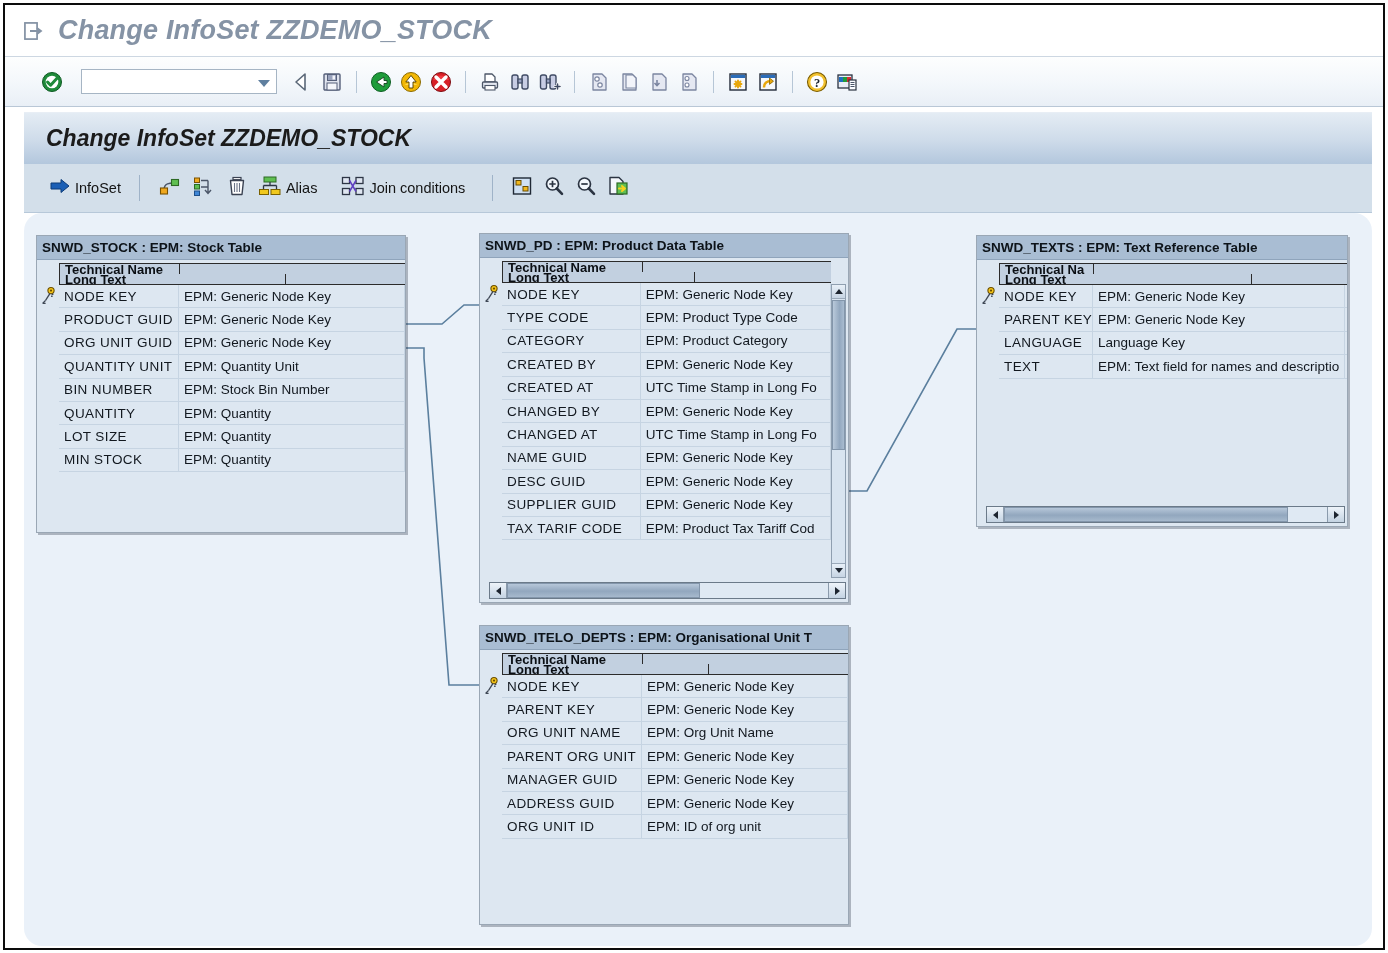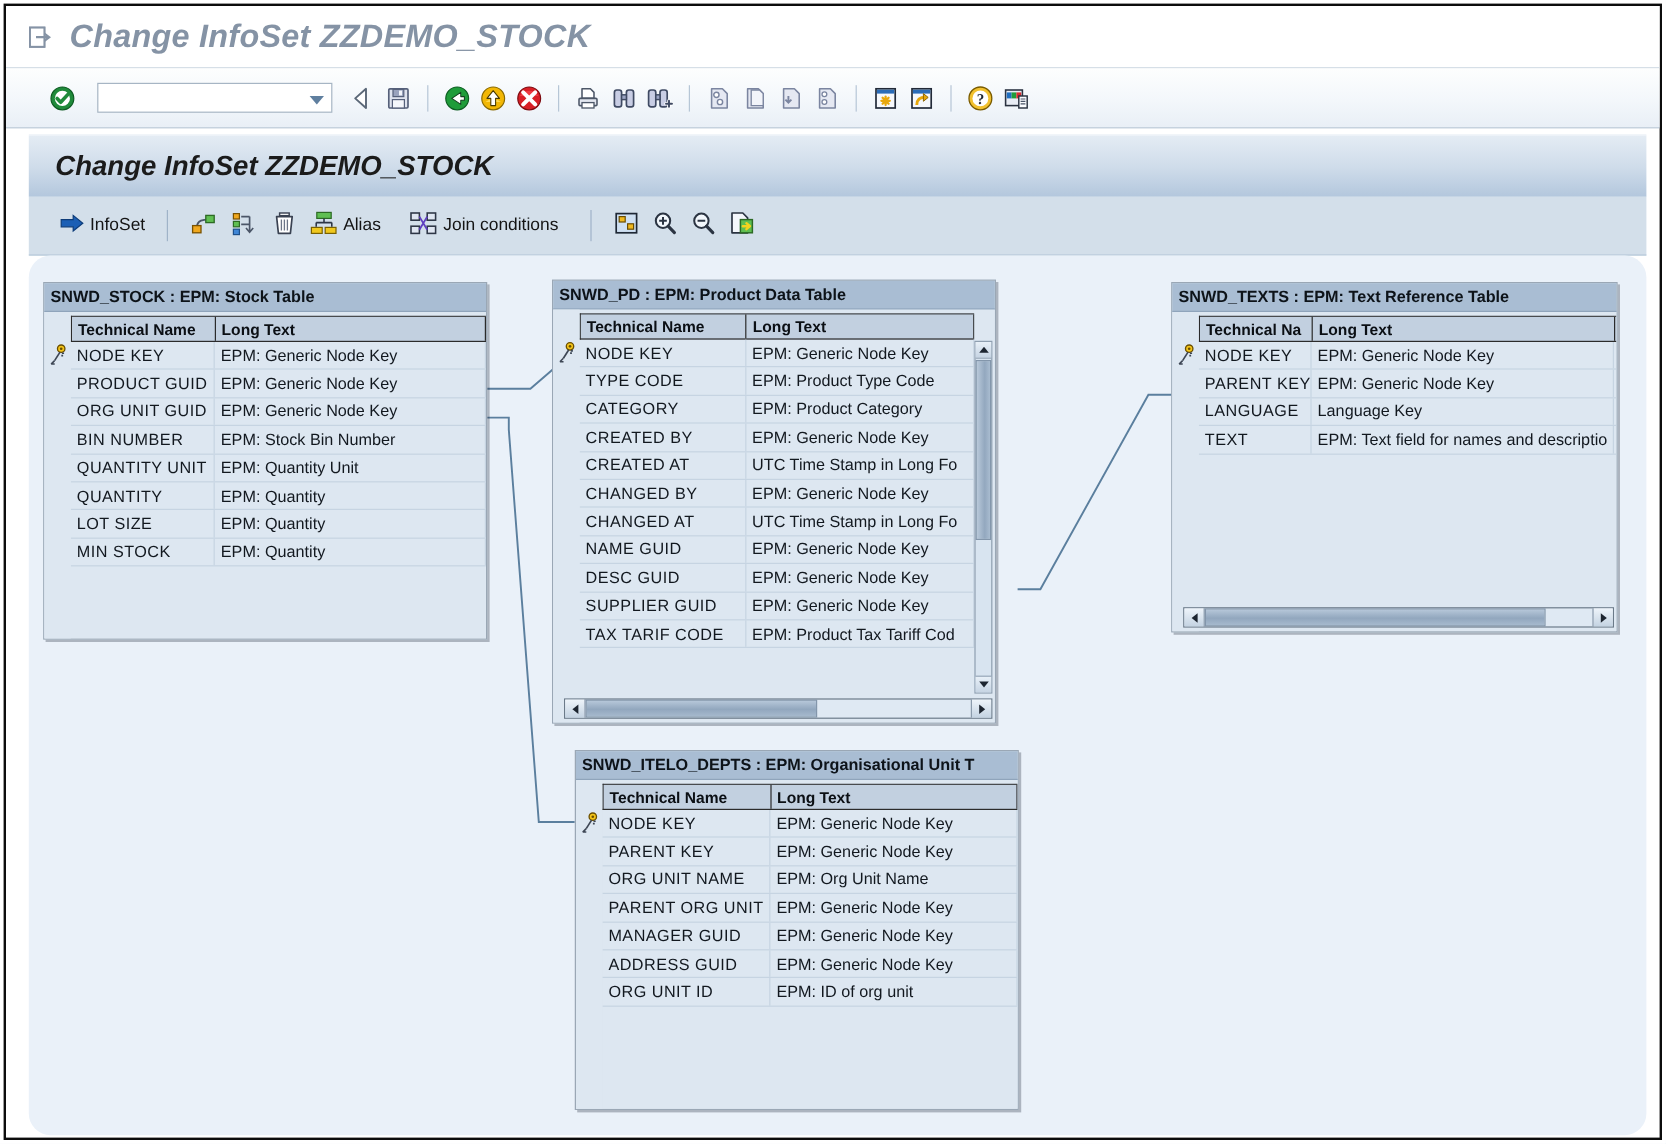--- a/index.html
+++ b/index.html
@@ -171,20 +171,21 @@
     position: absolute;
     left: 22px; top: 3px; right: 0; bottom: 0;
     overflow: hidden;
   }
   .grid-head {
     display: flex;
     height: 22px;
     background: #c2d0e0;
     border: 1px solid #2b2b2b;
     border-right: 0;
+    flex-direction: column;
   }
   .grid-head .hc {
     font-size: 13px;
     font-weight: bold;
     color: #0b0f14;
     display: flex; align-items: center;
     padding-left: 5px;
     border-right: 1px solid #2b2b2b;
     overflow: hidden; white-space: nowrap;
   }
@@ -594,45 +595,45 @@
             </div>
             <div class="grid-row">
               <div class="gc" style="width:120px;">PRODUCT GUID</div>
               <div class="gc lt" style="width:226px;">EPM: Generic Node Key</div>
             </div>
             <div class="grid-row">
               <div class="gc" style="width:120px;">ORG UNIT GUID</div>
               <div class="gc lt" style="width:226px;">EPM: Generic Node Key</div>
             </div>
             <div class="grid-row">
+              <div class="gc" style="width:120px;">QUANTITY UNIT</div>
+              <div class="gc lt" style="width:226px;">EPM: Quantity Unit</div>
+            </div>
+            <div class="grid-row">
               <div class="gc" style="width:120px;">BIN NUMBER</div>
               <div class="gc lt" style="width:226px;">EPM: Stock Bin Number</div>
             </div>
             <div class="grid-row">
-              <div class="gc" style="width:120px;">QUANTITY UNIT</div>
-              <div class="gc lt" style="width:226px;">EPM: Quantity Unit</div>
-            </div>
-            <div class="grid-row">
               <div class="gc" style="width:120px;">QUANTITY</div>
               <div class="gc lt" style="width:226px;">EPM: Quantity</div>
             </div>
             <div class="grid-row">
               <div class="gc" style="width:120px;">LOT SIZE</div>
               <div class="gc lt" style="width:226px;">EPM: Quantity</div>
             </div>
             <div class="grid-row">
               <div class="gc" style="width:120px;text-align:right;">MIN STOCK</div>
               <div class="gc lt" style="width:226px;">EPM: Quantity</div>
             </div>
           </div>
         </div>
       </div>
     </div>
 
-    <div class="node" style="left:436px; top:20px; width:370px; height:370px;">
+    <div class="node" style="left:455px; top:20px; width:370px; height:370px;">
       <div class="node-title">SNWD_PD : EPM: Product Data Table</div>
       <div class="node-body">
         <div class="keycol">
           <span class="keyicon" style="top:26px;">
             <svg width="20" height="20" viewBox="0 0 20 20">
               <circle cx="12" cy="4.6" r="3.1" fill="#f5c518" stroke="#6b4f00" stroke-width="1.1"></circle>
               <circle cx="12" cy="4.6" r="1.1" fill="#6b4f00"></circle>
               <path d="M11 7.4 L6.5 14.5" stroke="#3d4654" stroke-width="1.4"></path>
               <path d="M12.6 8.4 L14.4 8.4 M12.1 10.3 L13.6 10.3" stroke="#3d4654" stroke-width="1.4"></path>
               <path d="M6.5 14.5 L3.6 17.4 M3.6 17.4 L6.6 17.4" stroke="#3d4654" stroke-width="1.3"></path>

